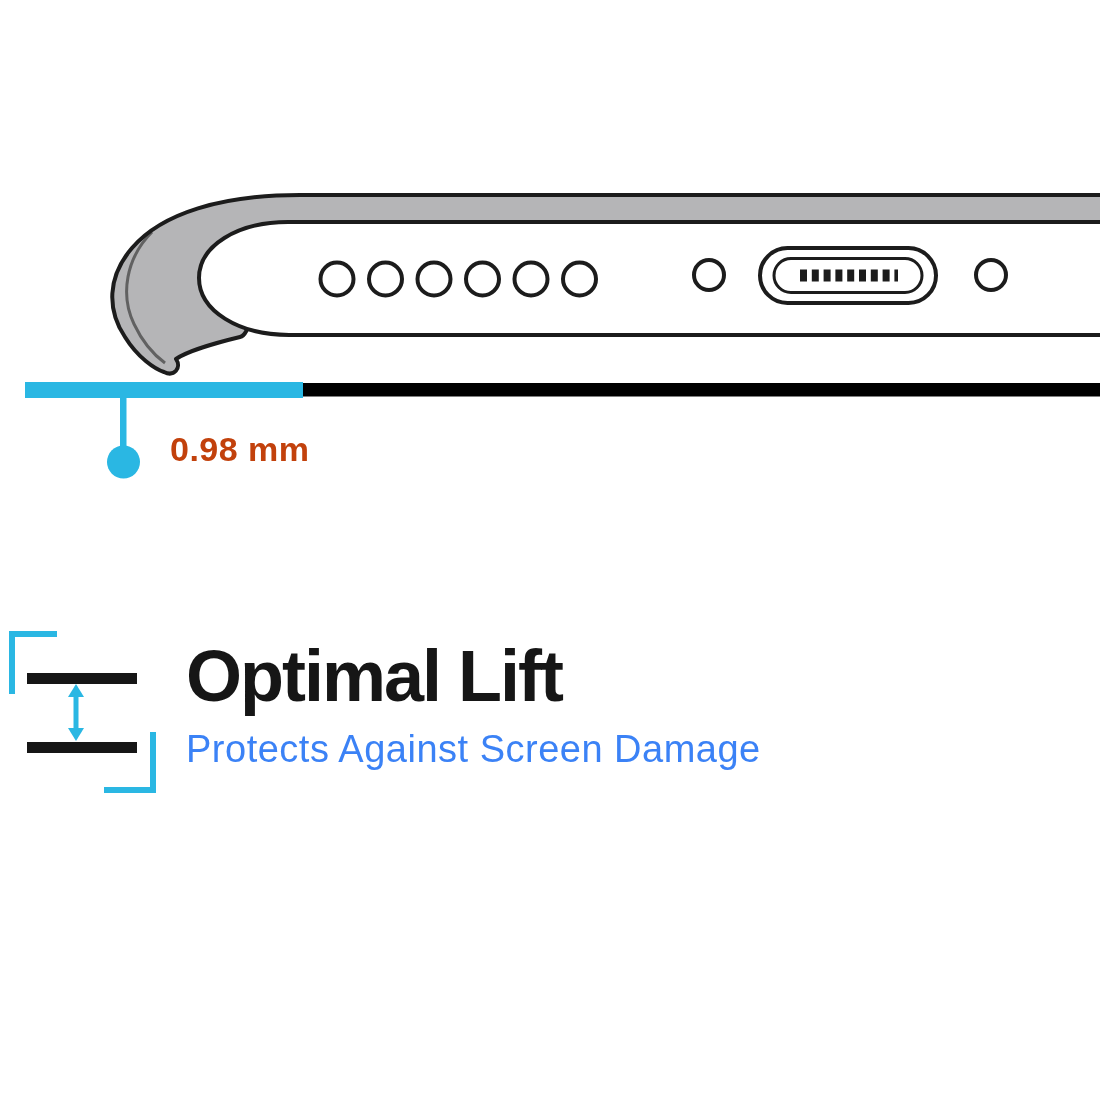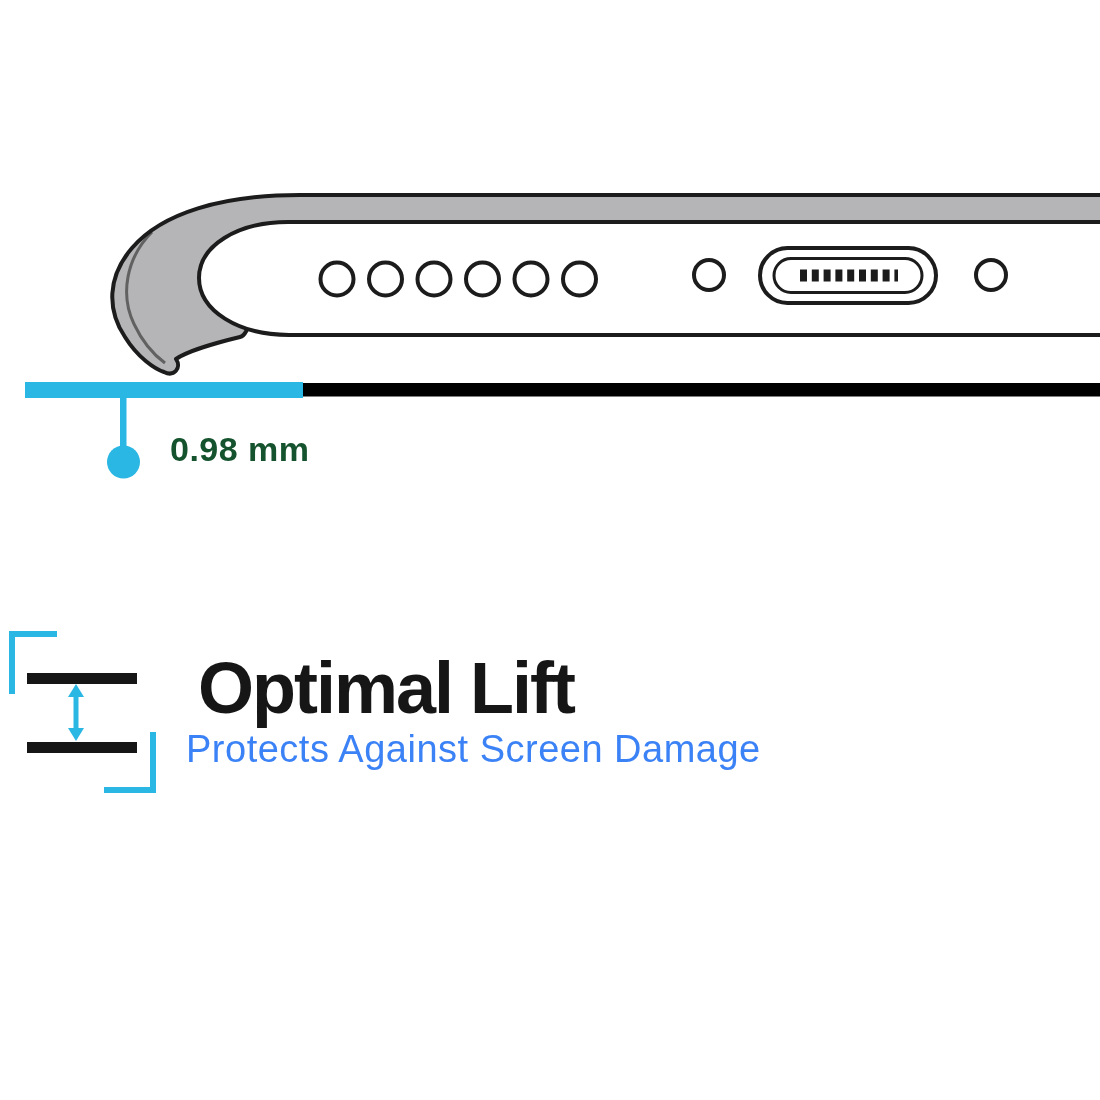--- a/index.html
+++ b/index.html
@@ -22,37 +22,37 @@
     width: 1100px;
     height: 500px;
     display: block;
   }
   .measure-label {
     position: absolute;
     left: 170px;
     top: 430px;
     font-size: 34px;
     font-weight: bold;
-    color: #14532d;
+    color: #c2410c;
     letter-spacing: 0.5px;
     white-space: nowrap;
   }
   .lift-icon {
     position: absolute;
     left: 0;
     top: 620px;
     width: 170px;
     height: 185px;
     display: block;
   }
   .title {
     position: absolute;
     left: 182px;
     top: 636px;
-    margin: 16px;
+    margin: 4px;
     font-size: 72px;
     font-weight: 800;
     color: #161616;
     letter-spacing: -2px;
     line-height: 1;
     white-space: nowrap;
   }
   .subtitle {
     position: absolute;
     left: 186px;

